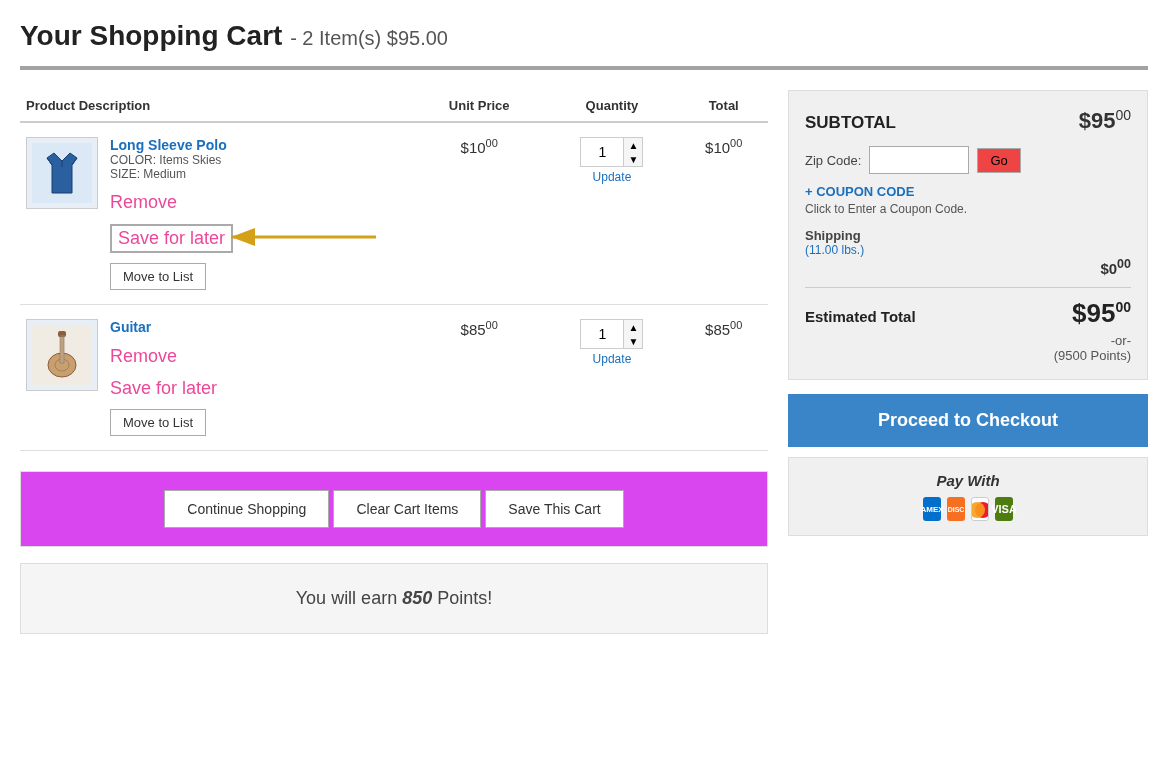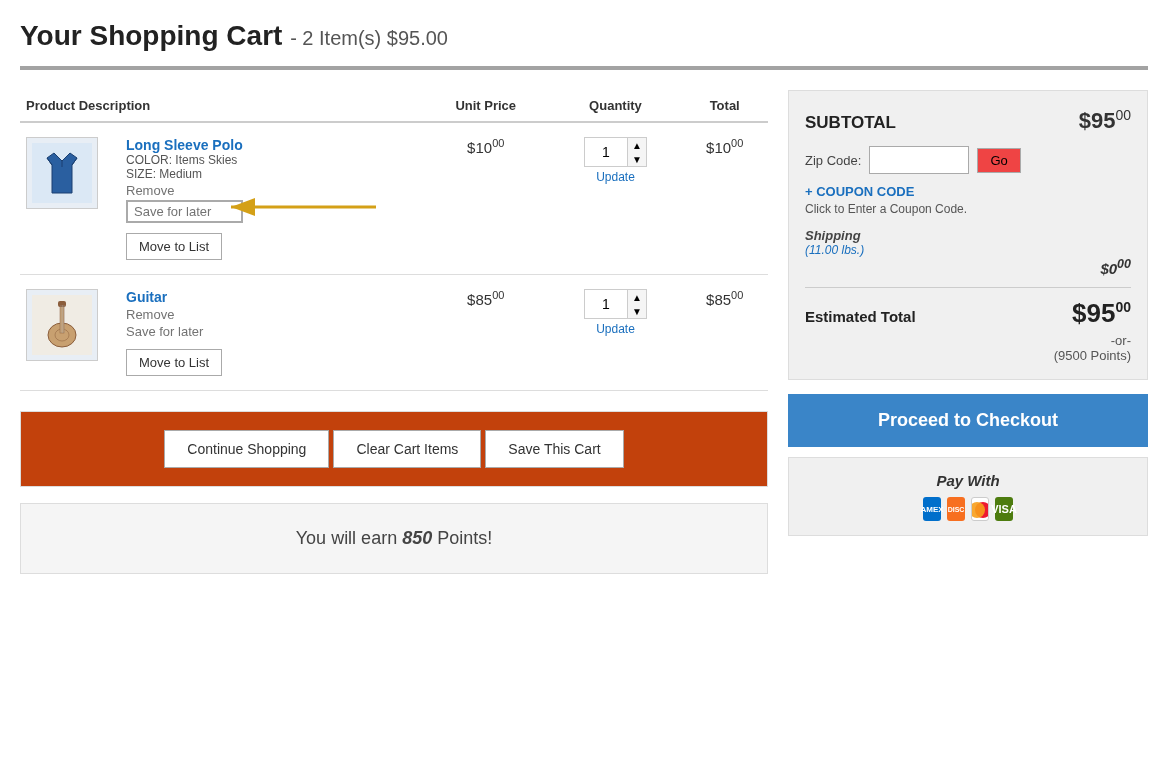--- a/index.html
+++ b/index.html
@@ -18,45 +18,45 @@
     .cart-table { width: 100%; border-collapse: collapse; }
     .cart-table thead tr { border-bottom: 2px solid #ccc; }
     .cart-table thead th { text-align: left; padding: 8px 6px; font-weight: bold; font-size: 13px; color: #333; }
     .cart-table thead th.qty-col { text-align: center; }
     .cart-table thead th.total-col { text-align: center; }
     .cart-table thead th.price-col { text-align: center; }
 
     .cart-table tbody tr { border-bottom: 1px solid #ddd; }
     .cart-table tbody td { padding: 14px 6px; vertical-align: top; }
 
-    .product-cell { display: flex; align-items: flex-start; gap: 28px; }
+    .product-cell { display: flex; align-items: flex-start; gap: 12px; }
     .product-thumb { width: 72px; height: 72px; background: #e8eef5; border: 1px solid #ccc; display: flex; align-items: center; justify-content: center; flex-shrink: 0; overflow: hidden; }
     .product-info { }
     .product-name { color: #1a6fbe; font-weight: bold; font-size: 14px; }
     .product-attr { font-size: 12px; color: #555; }
-    .product-links a { display: block; color: #737373; font-size: 13px; text-decoration: none; margin-top: 2px; }
+    .product-links a { display: block; color: #ec4899; font-size: 18px; text-decoration: none; margin-top: 11px; }
 
     .move-to-list-btn { margin-top: 10px; padding: 5px 12px; background: #fff; border: 1px solid #aaa; cursor: pointer; font-size: 13px; color: #333; }
 
     .price-cell { text-align: center; padding-top: 18px; }
     .price-main { font-size: 15px; }
     .price-main sup { font-size: 11px; }
 
     .qty-cell { text-align: center; padding-top: 14px; }
     .qty-wrapper { display: inline-flex; flex-direction: column; align-items: center; }
     .qty-input-row { display: flex; align-items: center; border: 1px solid #ccc; }
     .qty-input { width: 42px; height: 28px; text-align: center; border: none; font-size: 14px; outline: none; }
     .qty-arrows { display: flex; flex-direction: column; border-left: 1px solid #ccc; }
     .qty-arrow { width: 18px; height: 14px; background: #f5f5f5; border: none; cursor: pointer; display: flex; align-items: center; justify-content: center; font-size: 10px; padding: 0; }
     .qty-update { font-size: 12px; color: #1a6fbe; margin-top: 3px; cursor: pointer; }
 
     .total-cell { text-align: center; padding-top: 18px; }
 
     
-    .cart-buttons { display: flex; justify-content: center; gap: 0; margin-top: 20px; background: #c2410c; padding: 18px; border: 1px solid #ddd; }
+    .cart-buttons { display: flex; justify-content: center; gap: 0; margin-top: 20px; background: #d946ef; padding: 18px; border: 1px solid #ddd; }
     .cart-btn { padding: 10px 22px; background: #fff; border: 1px solid #aaa; cursor: pointer; font-size: 14px; color: #333; margin: 0 2px; }
 
     
     .points-banner { margin-top: 16px; background: #f5f5f5; border: 1px solid #ddd; padding: 24px; text-align: center; font-size: 18px; color: #444; }
     .points-banner em { font-style: italic; font-weight: bold; }
 
     
     .subtotal-box { background: #f0f0f0; border: 1px solid #ddd; padding: 16px; margin-bottom: 14px; }
     .subtotal-row { display: flex; justify-content: space-between; align-items: baseline; margin-bottom: 12px; }
     .subtotal-label { font-size: 17px; font-weight: bold; color: #222; }
@@ -65,21 +65,21 @@
 
     .zip-row { display: flex; align-items: center; gap: 8px; margin-bottom: 10px; }
     .zip-label { font-size: 13px; color: #444; }
     .zip-input { width: 100px; height: 28px; border: 1px solid #aaa; padding: 2px 6px; font-size: 13px; }
     .zip-go-btn { padding: 4px 12px; background: #ef4444; border: 1px solid #aaa; cursor: pointer; font-size: 13px; }
 
     .coupon-section { margin-bottom: 12px; }
     .coupon-header { color: #1a6fbe; font-size: 13px; font-weight: bold; cursor: pointer; }
     .coupon-hint { font-size: 12px; color: #555; margin-top: 3px; }
 
-    .shipping-section { margin-bottom: 10px; font-style: italic; }
+    .shipping-section { margin-bottom: 10px; }
     .shipping-label { font-size: 13px; font-weight: bold; color: #444; }
     .shipping-weight { font-size: 12px; color: #1a6fbe; }
     .shipping-amount { text-align: right; font-size: 15px; font-weight: bold; }
     .shipping-row { display: flex; justify-content: space-between; align-items: baseline; }
 
     .estimated-row { display: flex; justify-content: space-between; align-items: baseline; margin-top: 10px; padding-top: 10px; border-top: 1px solid #ccc; }
     .estimated-label { font-size: 15px; font-weight: bold; color: #222; }
     .estimated-amount { font-size: 26px; font-weight: bold; color: #222; }
     .estimated-amount sup { font-size: 14px; }
     .or-text { text-align: right; font-size: 13px; color: #555; margin-top: 4px; }

